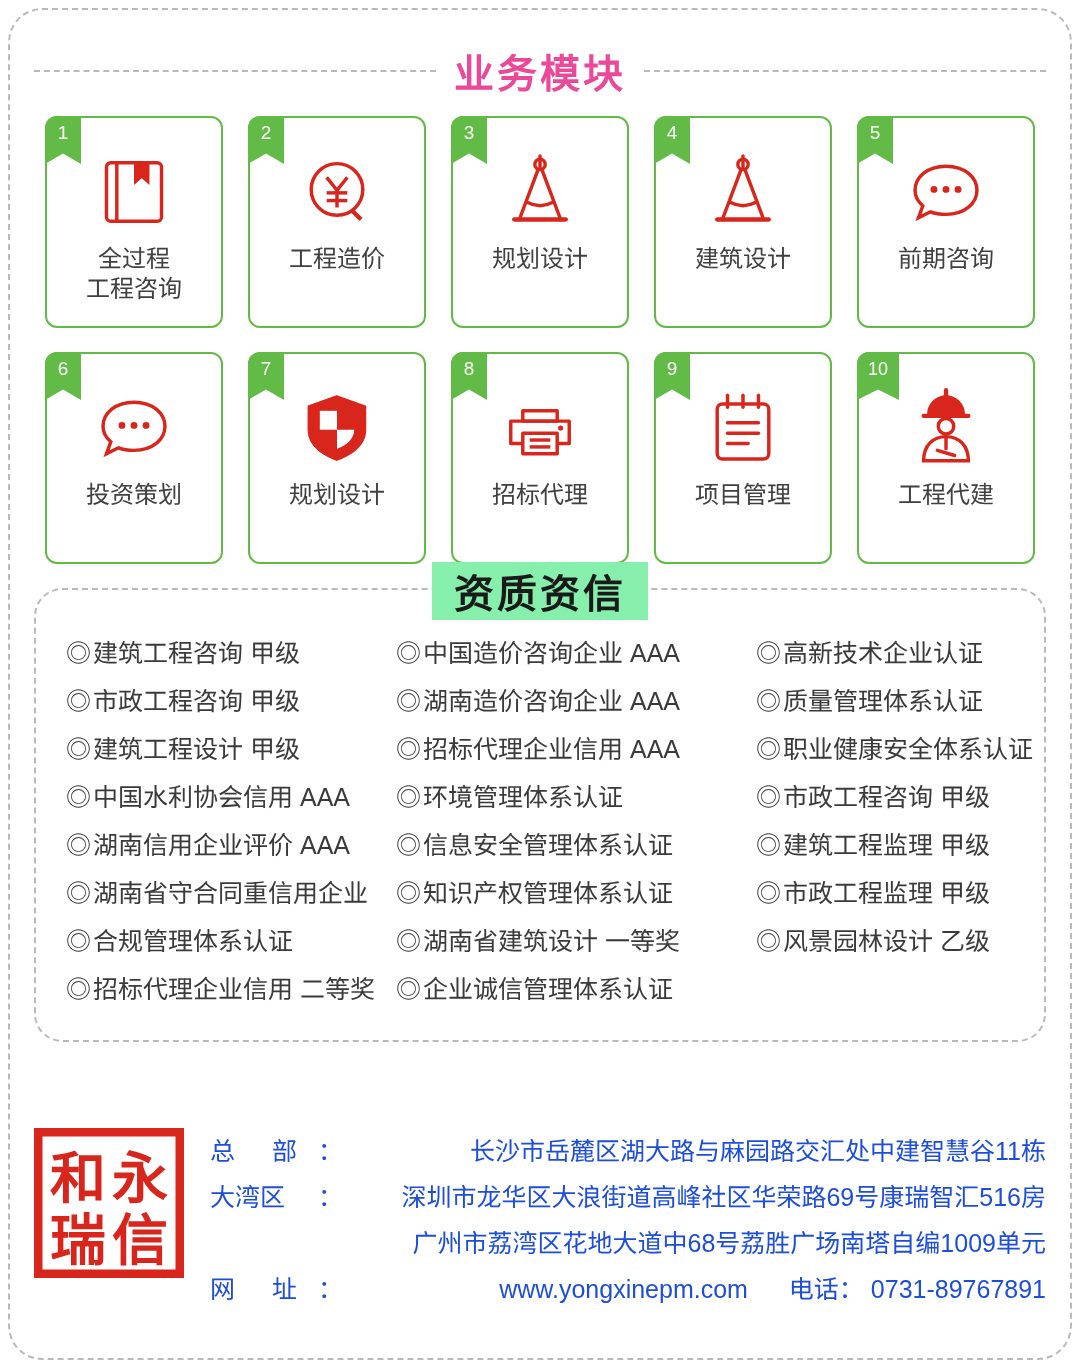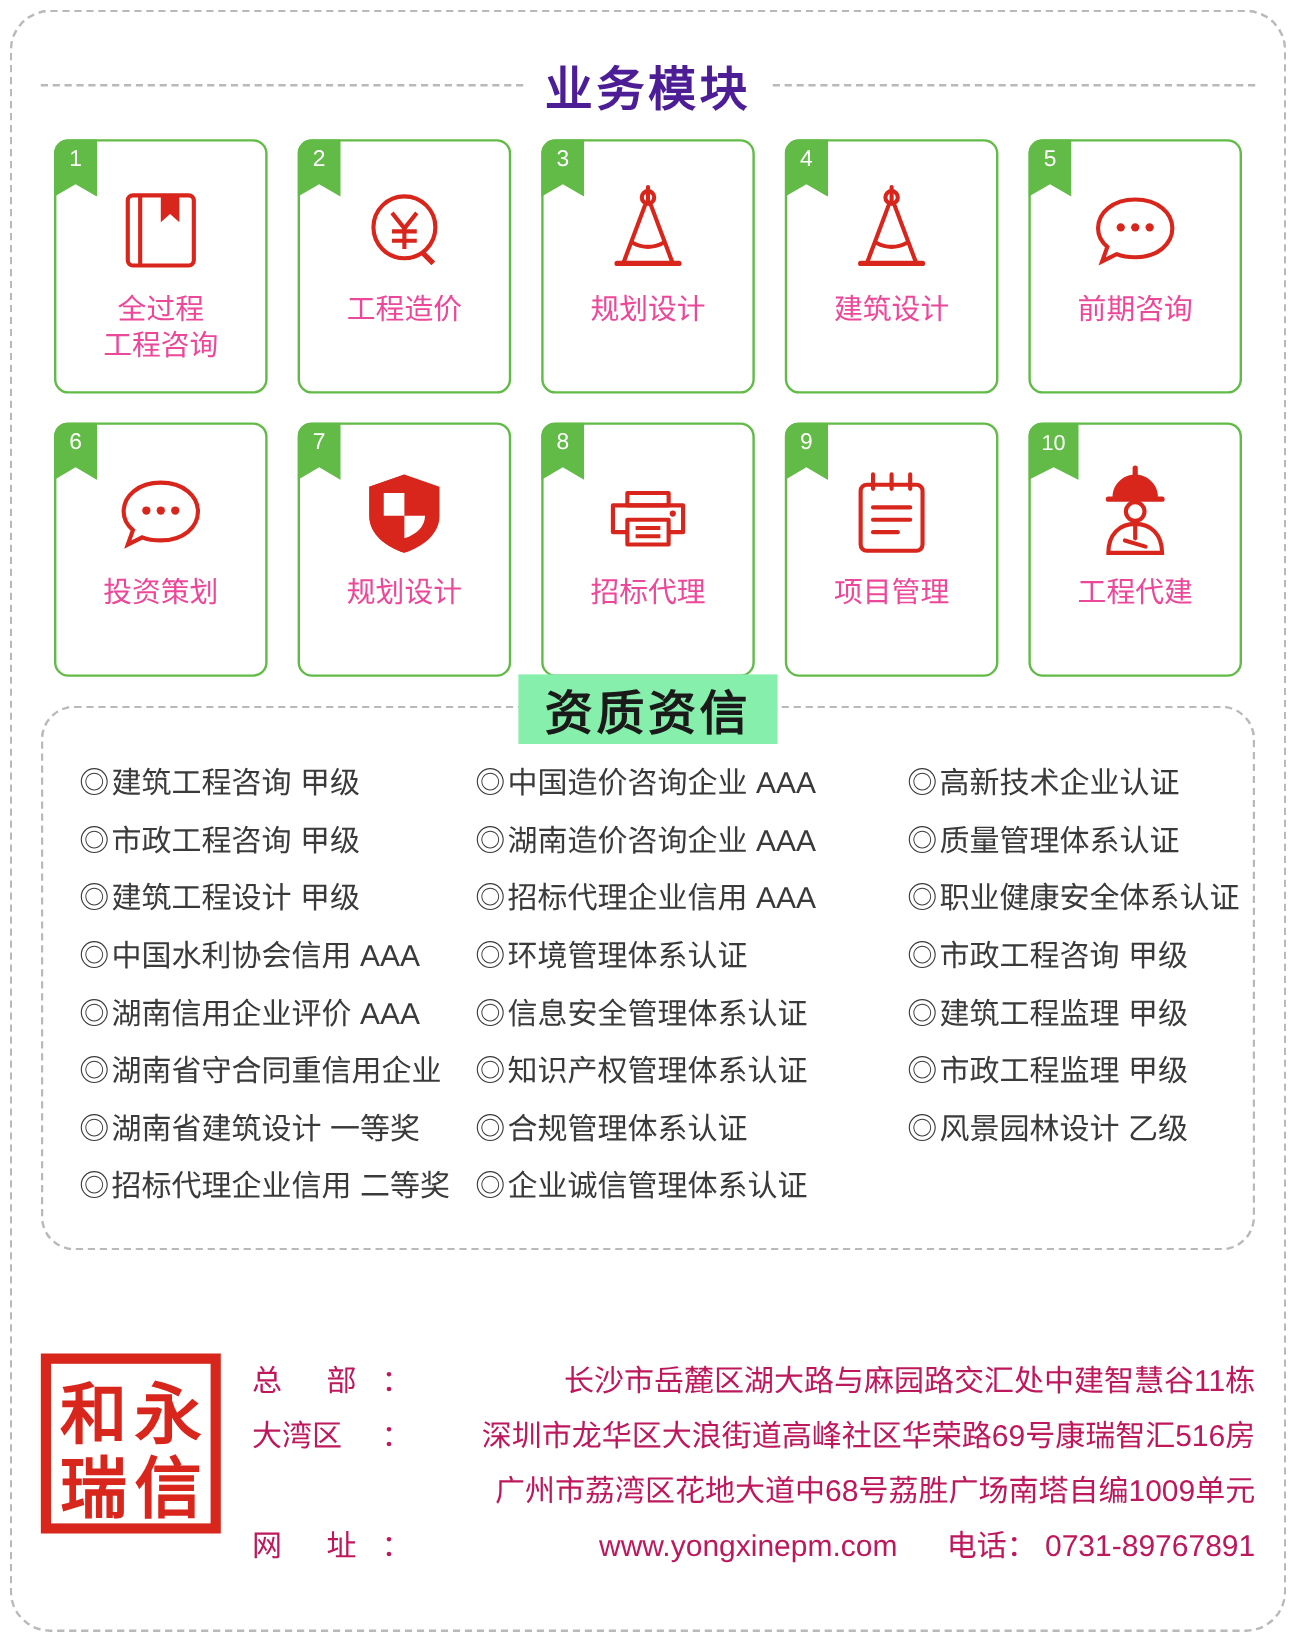--- a/index.html
+++ b/index.html
@@ -52,21 +52,21 @@
     height: 62px;
   }
   .dash-line {
     flex: 1 1 auto;
     height: 0;
     border-top: 2px dashed #b9b9b9;
   }
   .section-title {
     font-size: 40px;
     font-weight: bold;
-    color: #4c1d95;
+    color: #ec4899;
     letter-spacing: 3px;
     white-space: nowrap;
     font-family: "Liberation Sans", sans-serif;
   }
 
   .modules-grid {
     margin-top: 14px;
     display: grid;
     grid-template-columns: repeat(5, 178px);
     grid-auto-rows: 212px;
@@ -123,21 +123,21 @@
     height: 86px;
     display: block;
   }
 
   .module-label {
     margin-top: 6px;
     width: 100%;
     text-align: center;
     font-size: 24px;
     line-height: 30px;
-    color: #ec4899;
+    color: #404040;
     white-space: pre-line;
     font-family: "Liberation Sans", sans-serif;
   }
 
   
   .section-quals {
     position: absolute;
     left: 34px;
     top: 588px;
     width: 1012px;
@@ -206,21 +206,21 @@
 
   .contact {
     flex: 1 1 auto;
     padding-top: 10px;
   }
   .contact-row {
     display: flex;
     align-items: baseline;
     font-size: 25px;
     line-height: 46px;
-    color: #be185d;
+    color: #1d4ed8;
     white-space: nowrap;
   }
   .contact-label {
     flex: 0 0 auto;
     width: 108px;
     letter-spacing: 6px;
   }
   .contact-label.nolsp { letter-spacing: 0px; }
   .contact-colon {
     flex: 0 0 auto;
@@ -420,22 +420,22 @@
 
         <div class="qual-item"><span class="bullet">◎</span><span>市政工程咨询 甲级</span></div>
         <div class="qual-item"><span class="bullet">◎</span><span>湖南信用企业评价  AAA</span></div>
         <div class="qual-item"><span class="bullet">◎</span><span>信息安全管理体系认证</span></div>
 
         <div class="qual-item"><span class="bullet">◎</span><span>建筑工程监理 甲级</span></div>
         <div class="qual-item"><span class="bullet">◎</span><span>湖南省守合同重信用企业</span></div>
         <div class="qual-item"><span class="bullet">◎</span><span>知识产权管理体系认证</span></div>
 
         <div class="qual-item"><span class="bullet">◎</span><span>市政工程监理 甲级</span></div>
+        <div class="qual-item"><span class="bullet">◎</span><span>合规管理体系认证</span></div>
         <div class="qual-item"><span class="bullet">◎</span><span>湖南省建筑设计    一等奖</span></div>
-        <div class="qual-item"><span class="bullet">◎</span><span>合规管理体系认证</span></div>
 
         <div class="qual-item"><span class="bullet">◎</span><span>风景园林设计 乙级</span></div>
         <div class="qual-item"><span class="bullet">◎</span><span>招标代理企业信用    二等奖</span></div>
         <div class="qual-item"><span class="bullet">◎</span><span>企业诚信管理体系认证</span></div>
       </div>
     </div>
   </div>
 
   <div class="footer">
     <div class="seal">

